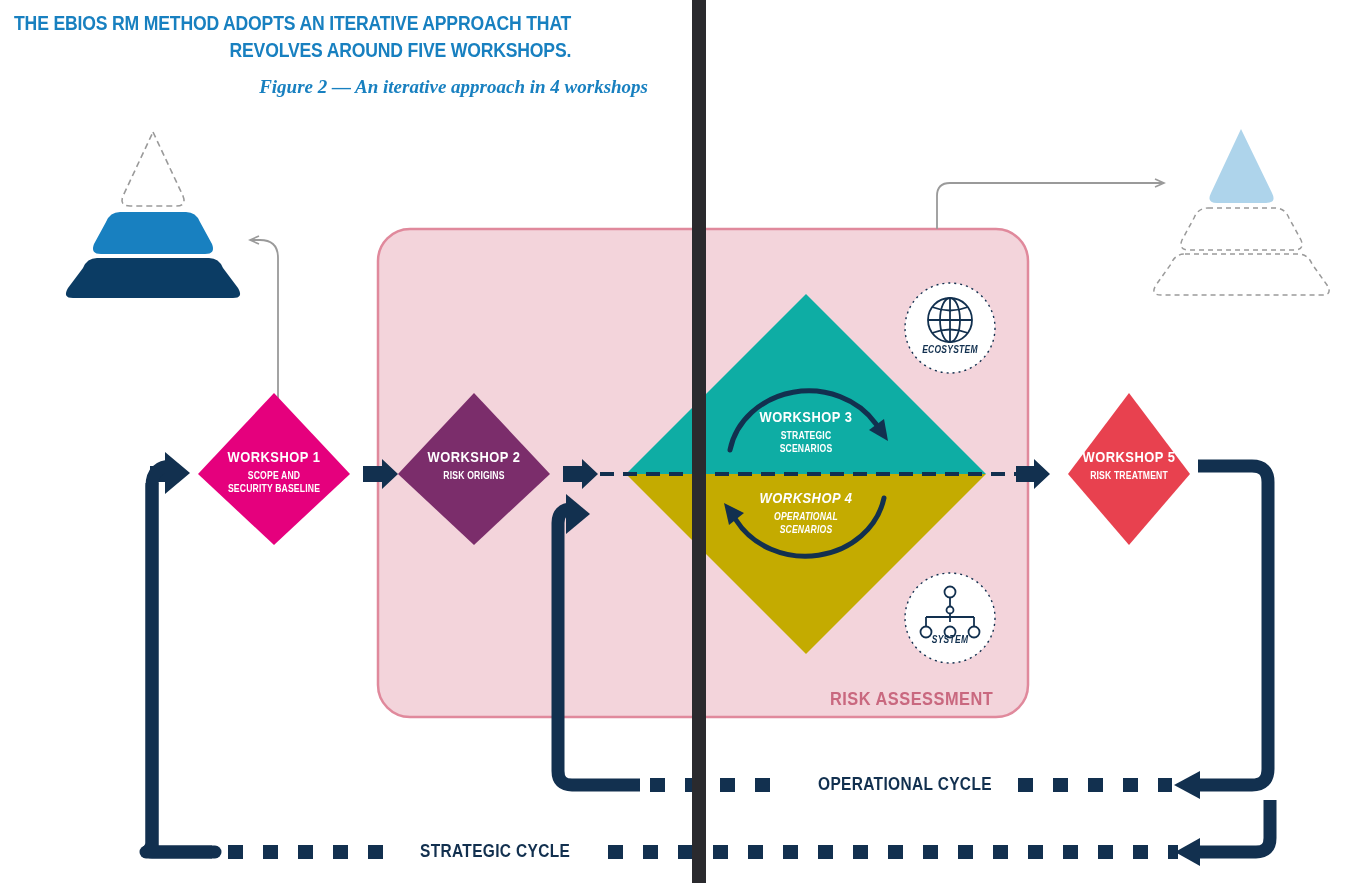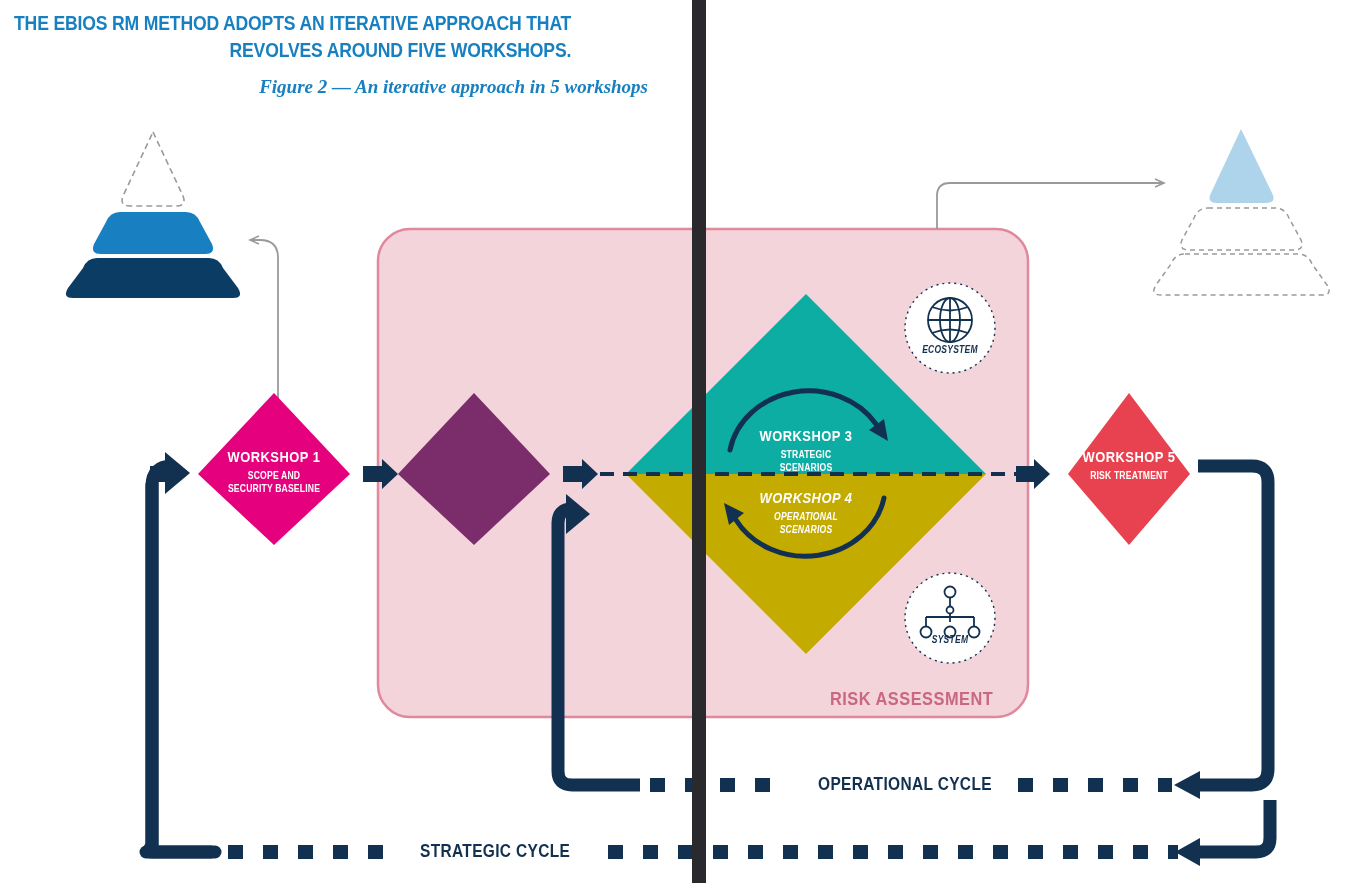--- a/index.html
+++ b/index.html
@@ -237,30 +237,34 @@
     <g>
       <path d="M1198 466 L1252 466 Q1268 466 1268 482 L1268 769 Q1268 785 1252 785 L1196 785" fill="none" stroke="#12304f" stroke-width="13"></path>
       <polygon points="1200,771 1174,785 1200,799" fill="#12304f"></polygon>
     </g>
 
     <rect x="692" y="0" width="14" height="883" fill="#2a2a2e"></rect>
   </svg>
 
   <div class="header">
     <div class="header-title">THE EBIOS RM METHOD ADOPTS AN ITERATIVE APPROACH THAT REVOLVES AROUND FIVE WORKSHOPS.</div>
-    <div class="header-subtitle">Figure 2 — An iterative approach in 5 workshops</div>
+    <div class="header-subtitle">Figure 2 — An iterative approach in 4 workshops</div>
   </div>
 
   <div class="node-label" style="left:194px; top:448px; width:160px;">
     <div class="node-title">WORKSHOP 1</div>
     <div class="node-sub multiline">SCOPE AND<br>SECURITY BASELINE</div>
   </div>
 
-
-  <div class="node-label" style="left:726px; top:408px; width:160px;margin-top:19px;">
+  <div class="node-label" style="left:394px; top:448px; width:160px;">
+    <div class="node-title">WORKSHOP 2</div>
+    <div class="node-sub multiline">RISK ORIGINS</div>
+  </div>
+
+  <div class="node-label" style="left:726px; top:408px; width:160px;">
     <div class="node-title">WORKSHOP 3</div>
     <div class="node-sub multiline">STRATEGIC<br>SCENARIOS</div>
   </div>
 
   <div class="node-label" style="left:726px; top:489px; width:160px;font-style:italic;">
     <div class="node-title">WORKSHOP 4</div>
     <div class="node-sub multiline">OPERATIONAL<br>SCENARIOS</div>
   </div>
 
   <div class="node-label" style="left:1049px; top:448px; width:160px;">

